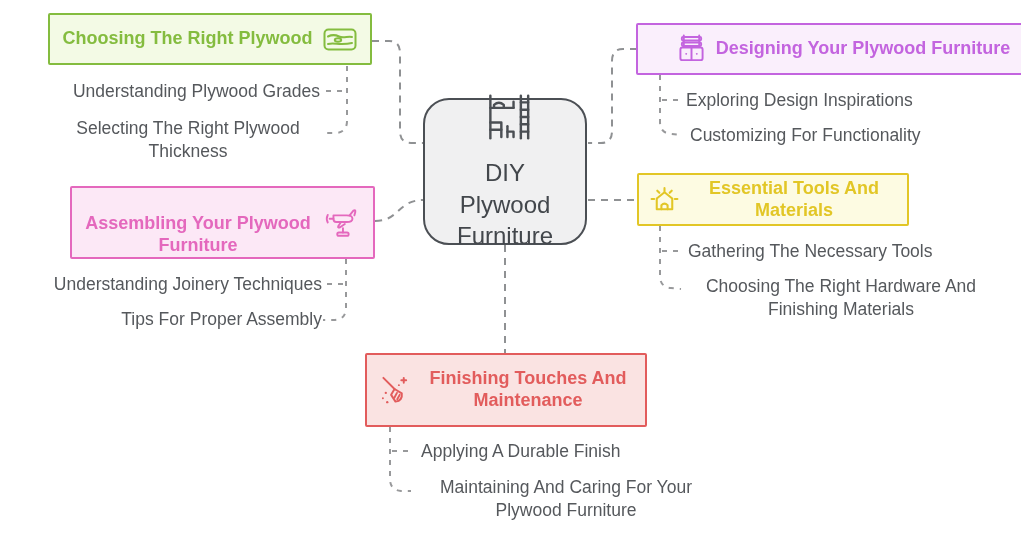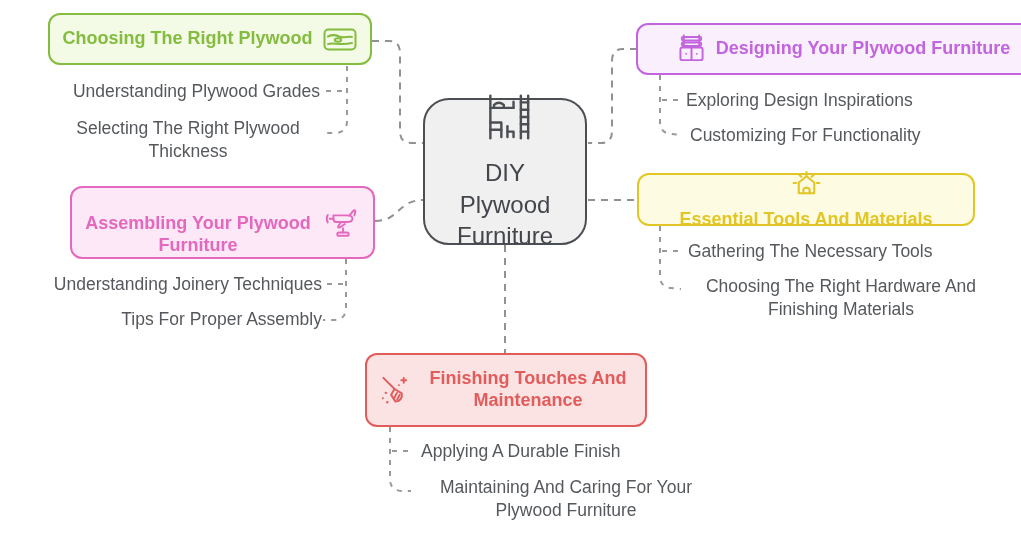--- a/index.html
+++ b/index.html
@@ -18,21 +18,21 @@
   .node{
     position:absolute;
     display:flex;align-items:center;justify-content:center;
     gap:11px;box-sizing:border-box;
     text-align:center;
   }
   .branch{
     border:2px solid var(--accent);
     background:var(--fill);
     color:var(--accent);
-    border-radius:12px;
+    border-radius:2px;
     font-size:18px;font-weight:600;line-height:1.22;
     padding:4px 10px;
   }
   .branch .icon{display:flex;align-items:center;flex:0 0 auto;}
   .branch .icon svg{display:block;}
 
   .green {--accent:#84BC3F;--fill:#F3FAE5;}
   .purple{--accent:#C364DF;--fill:#FAEFFC;}
   .pink  {--accent:#E468BD;--fill:#FCE8F6;}
   .yellow{--accent:#E2C626;--fill:#FDFBE2;}
@@ -132,21 +132,21 @@
         <path d="M7 13 H 11"></path>
         <path d="M11 9.5 H 25 Q 31 9.5 31 13 Q 31 16.5 25 16.5 H 14 Q 11 16.5 11 13 Z"></path>
         <path d="M28 9.5 L 32 4.5 Q 34.5 3 34 6 L 33 9.5"></path>
         <path d="M19 16.5 L 16 21 Q 15.3 23 18 22 L 23 18.5"></path>
         <path d="M21 23 V 27.5"></path>
         <rect x="15" y="27.5" width="12" height="3.5" rx="1.7"></rect>
       </svg>
     </span>
   </div>
 
-  <div class="node branch yellow" style="left:637px;top:173px;width:338px;height:53px;flex-direction:column;">
+  <div class="node branch yellow" style="left:637px;top:173px;width:272px;height:53px;">
     <span class="icon">
       <svg width="31" height="29" viewBox="0 0 30 28" fill="none" stroke="currentColor" stroke-width="2" stroke-linecap="round" stroke-linejoin="round">
         <path d="M8 5.5 L 10 7.5 M15 3 V 6 M22 5.5 L 20 7.5"></path>
         <path d="M2.5 13.5 H 5 M25 13.5 H 27.5"></path>
         <path d="M7.5 23.5 V 13 L 15 7 L 22.5 13 V 23.5 Z"></path>
         <path d="M12 23.5 V 19.5 Q 15 16.5 18 19.5 V 23.5"></path>
       </svg>
     </span>
     <span class="label">Essential Tools And Materials</span>
   </div>

